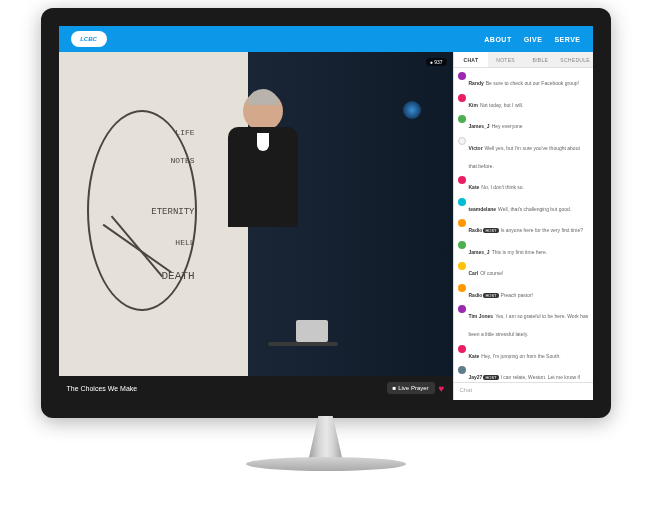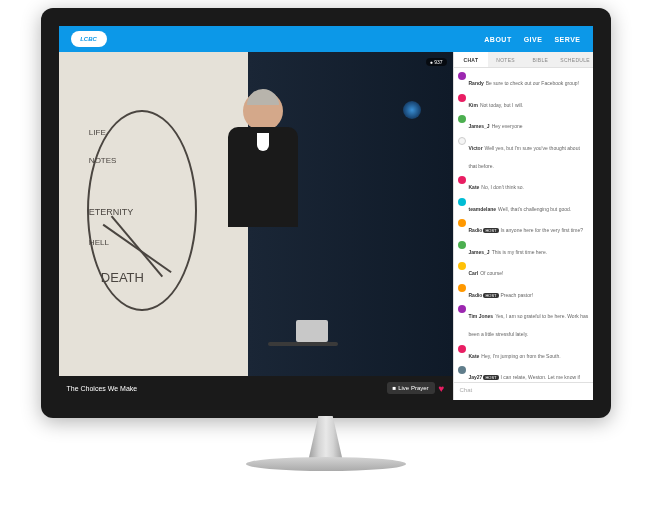--- a/index.html
+++ b/index.html
@@ -8,26 +8,26 @@
 .screen{width:100%;height:100%;background:#fff;display:flex;flex-direction:column;overflow:hidden}
 .header{background:#0c98e8;height:26px;display:flex;align-items:center;justify-content:space-between;padding:0 12px}
 .logo{width:36px;height:16px;background:#fff;border-radius:8px;display:flex;align-items:center;justify-content:center;color:#0c98e8;font-size:6px;font-weight:bold;font-style:italic}
 .nav{display:flex;gap:12px}
 .nav span{color:#fff;font-size:7px;font-weight:600;letter-spacing:.5px}
 .main{flex:1;display:flex;overflow:hidden}
 .video-section{flex:1;display:flex;flex-direction:column;background:#0a0a0a}
 .video{flex:1;background:linear-gradient(90deg,#d8d4cc 0%,#d8d4cc 48%,#1a2636 48%,#0f1a28 100%);position:relative;overflow:hidden}
 .whiteboard{position:absolute;left:0;top:0;width:48%;height:100%;background:#e5e1d8}
 .circle{position:absolute;left:15%;top:18%;width:58%;height:62%;border:2px solid #4a4540;border-radius:50%}
-.wb-text{position:absolute;font-family:Liberation Sans, sans-serif;color:#4a4540;font-size:8px;text-align:left;width:100%}
+.wb-text{position:absolute;font-family:Liberation Mono, monospace;color:#4a4540;font-size:8px;text-align:right;width:100%}
 .t1{left:0;top:8%}
 .t2{left:0;top:22%}
 .t3{left:0;top:48%;font-size:9px}
 .t4{left:0;top:64%}
-.t5{left:12px;top:80%;font-size:13px}
+.t5{left:0;top:80%;font-size:11px}
 .line{position:absolute;background:#4a4540;width:2px;transform-origin:center}
 .l1{left:45%;top:48%;height:42%;transform:rotate(-55deg)}
 .l2{left:45%;top:48%;height:40%;transform:rotate(140deg)}
 .speaker{position:absolute;left:37%;top:12%;width:30%;height:88%}
 .head{width:40px;height:40px;background:#d4a88a;border-radius:50%;margin:0 auto;position:relative}
 .hair{position:absolute;top:-2px;left:4px;right:4px;height:16px;background:#b8b4ac;border-radius:20px 20px 0 0}
 .body{width:70px;height:100px;background:#1a1a1a;margin:-4px auto 0;border-radius:10px 10px 0 0;position:relative}
 .chest{position:absolute;top:6px;left:50%;transform:translateX(-50%);width:12px;height:18px;background:#fff;border-radius:0 0 6px 6px}
 .table{position:absolute;bottom:0;left:48%;width:90px;height:50px}
 .laptop{position:absolute;bottom:34px;right:10px;width:32px;height:22px;background:#c8c8c8;border-radius:2px}

